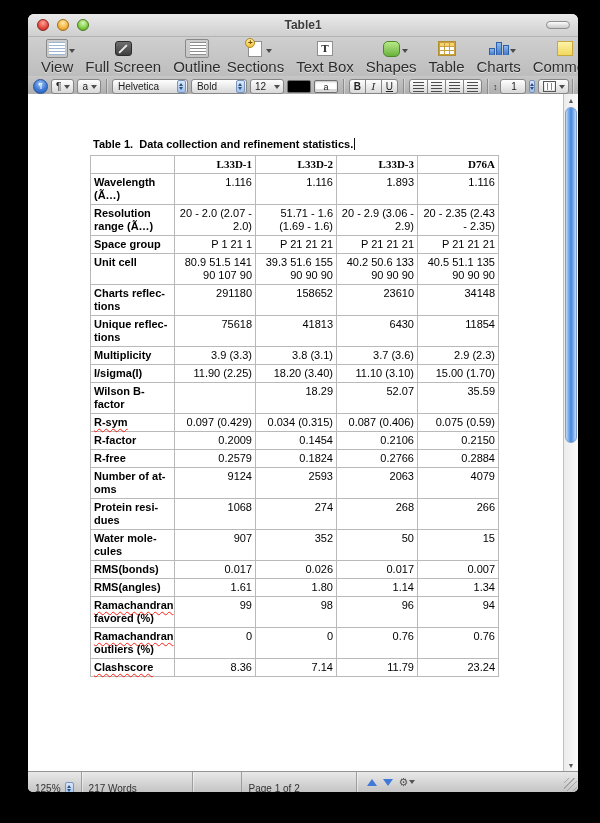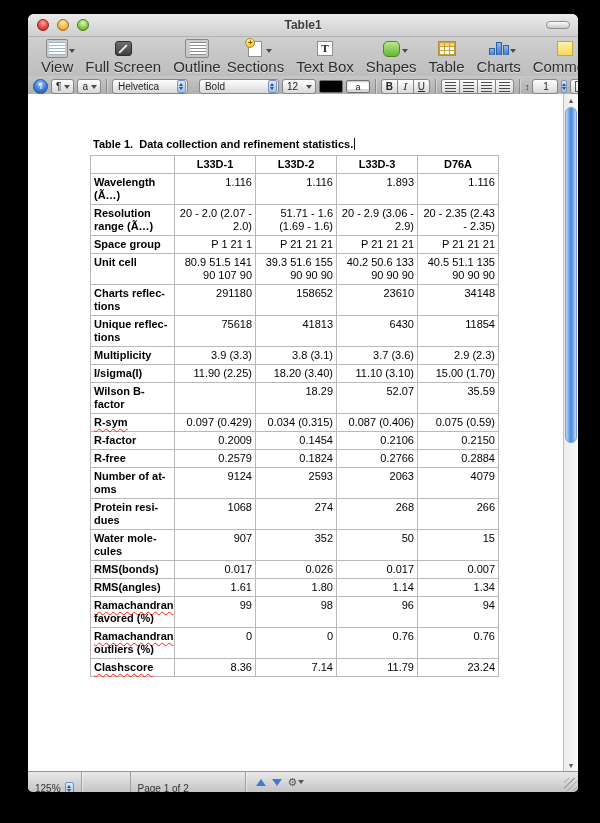--- a/index.html
+++ b/index.html
@@ -112,21 +112,21 @@
   .cols-icon{width:13px;height:11px;border:1px solid #555;box-sizing:border-box;background:#fff;
      background-image:repeating-linear-gradient(to right,transparent 0 3px,#888 3px 4px);background-clip:content-box;padding:1px;}
   
   .docarea{position:absolute;top:80px;left:0;right:15px;bottom:20px;background:#fff;overflow:hidden;}
   .content{padding:44px 0 0 62px;}
   .doc-title{font-size:11px;font-weight:bold;color:#000;margin:0 0 5px 3px;white-space:pre-wrap;}
   .caret{display:inline-block;width:1px;height:12px;background:#111;vertical-align:-2px;margin-left:1px;}
   table.doc-table{border-collapse:collapse;table-layout:fixed;width:408px;}
   .doc-table th,.doc-table td{border:1px solid #b9b9b9;font-size:11px;line-height:13px;
      padding:2px 3px;vertical-align:top;color:#000;}
-  .doc-table thead th{font-weight:bold;text-align:center;height:13px;}
+  .doc-table thead th{font-weight:bold;text-align:right;height:13px;font-family:Liberation Serif, serif;}
   .doc-table tbody th{font-weight:bold;text-align:left;}
   .doc-table td{font-weight:normal;text-align:right;}
   .misspelled{text-decoration-line:underline;text-decoration-style:wavy;
      text-decoration-color:#ff2015;text-decoration-thickness:1px;text-underline-offset:2px;}
   
   .scrollbar{position:absolute;top:80px;right:0;bottom:20px;width:15px;
      background:linear-gradient(to right,#ececec,#fafafa);border-left:1px solid #c0c0c0;box-sizing:border-box;}
   .sb-arrow{position:absolute;left:0;width:100%;height:11px;text-align:center;font-size:7px;color:#555;line-height:11px;}
   .sb-arrow.up{top:1px;}
   .sb-arrow.down{bottom:1px;}
@@ -276,21 +276,21 @@
       <span class="dd"></span>
     </div>
     <div class="fb-sep"></div>
     <div class="fb-select" style="width:76px;">
       <span>Helvetica</span>
       <span class="stepper">
           <i class="up"></i>
           <i class="down"></i>
         </span>
     </div>
-    <div class="fb-select" style="width:80px;margin-left:8px;">
+    <div class="fb-select" style="width:56px;">
       <span>Bold</span>
       <span class="stepper">
           <i class="up"></i>
           <i class="down"></i>
         </span>
     </div>
     <div class="fb-btn" style="width:34px;justify-content:space-between;">
       <span>12</span>
       <span class="dd"></span>
     </div>
@@ -515,20 +515,23 @@
   </div>
 
   <div class="statusbar">
     <div class="seg">
       <span>125%</span>
       <span class="stepper">
           <i class="up"></i>
           <i class="down"></i>
         </span>
     </div>
+    <div class="seg" style="width:96px;">
+      <span>217 Words</span>
+    </div>
     <div class="seg page" style="width:100px;margin-left:48px;border-left:1px solid #9e9e9e;">
       <span>Page 1 of 2</span>
     </div>
     <div class="nav">
       <span class="tri up"></span>
       <span class="tri down"></span>
       <span class="gear">⚙<span class="dd"></span></span>
     </div>
     <div class="grip"></div>
   </div>

